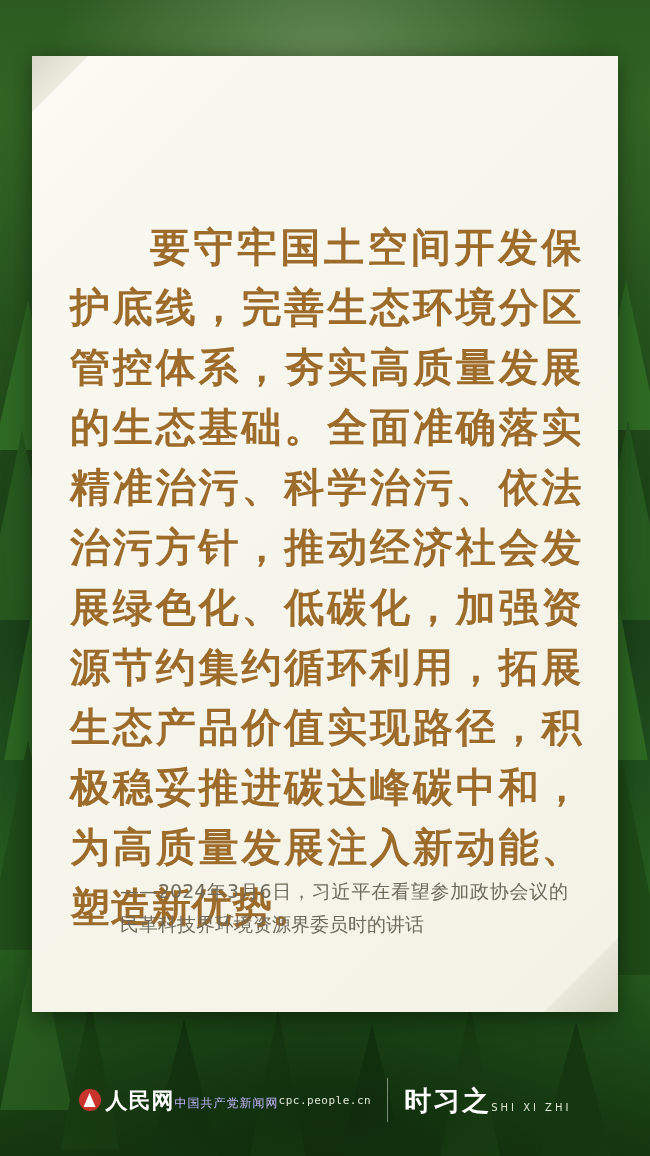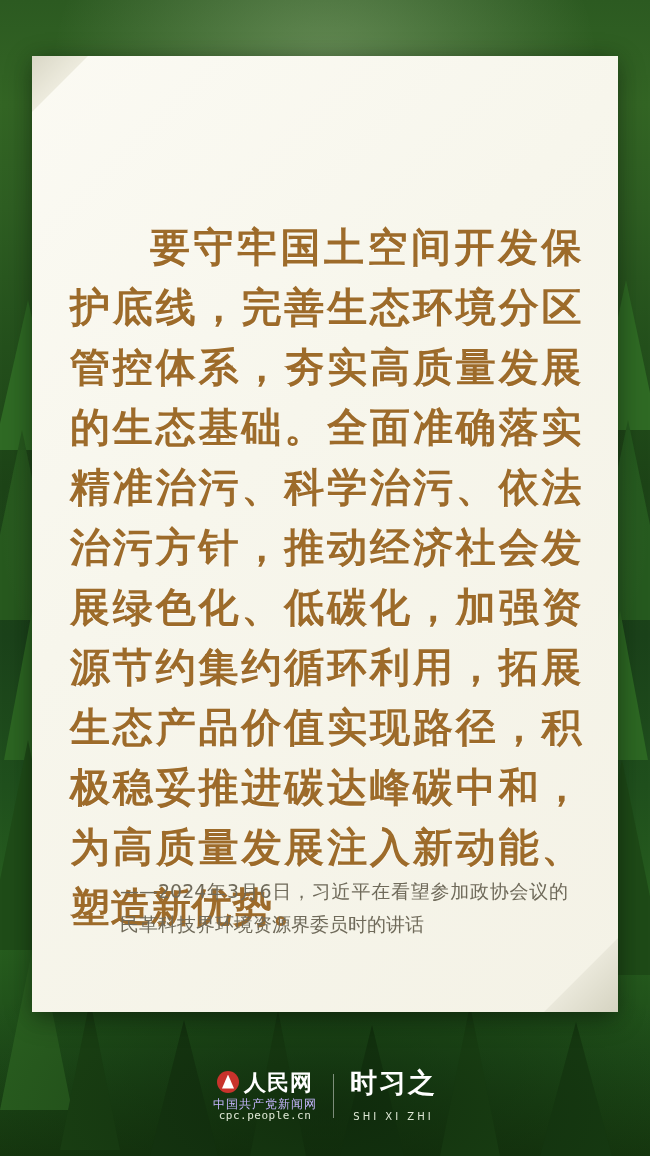--- a/index.html
+++ b/index.html
@@ -154,21 +154,21 @@
     left: 0;
     bottom: 34px;
     width: 650px;
     display: flex;
     align-items: center;
     justify-content: center;
     gap: 16px;
   }
   .brand-left {
     display: flex;
-    flex-direction: column;
+    flex-direction: row;
     align-items: center;
     line-height: 1;
   }
   .brand-people {
     display: flex;
     align-items: center;
     gap: 5px;
   }
   .brand-mark {
     width: 22px;
@@ -208,22 +208,21 @@
     color: #dfe8d6;
     letter-spacing: 0.5px;
   }
   .divider-v {
     width: 1px;
     height: 44px;
     background: rgba(255,255,255,0.45);
   }
   .brand-right {
     display: flex;
-    flex-direction: column;
-    align-items: center;
+    flex-direction: row;
     line-height: 1;
   }
   .brand-shixi {
     font-family: "DejaVu Serif", "Liberation Serif", serif;
     font-size: 27px;
     font-weight: 700;
     color: #ffffff;
     letter-spacing: 2px;
   }
   .brand-pinyin {

